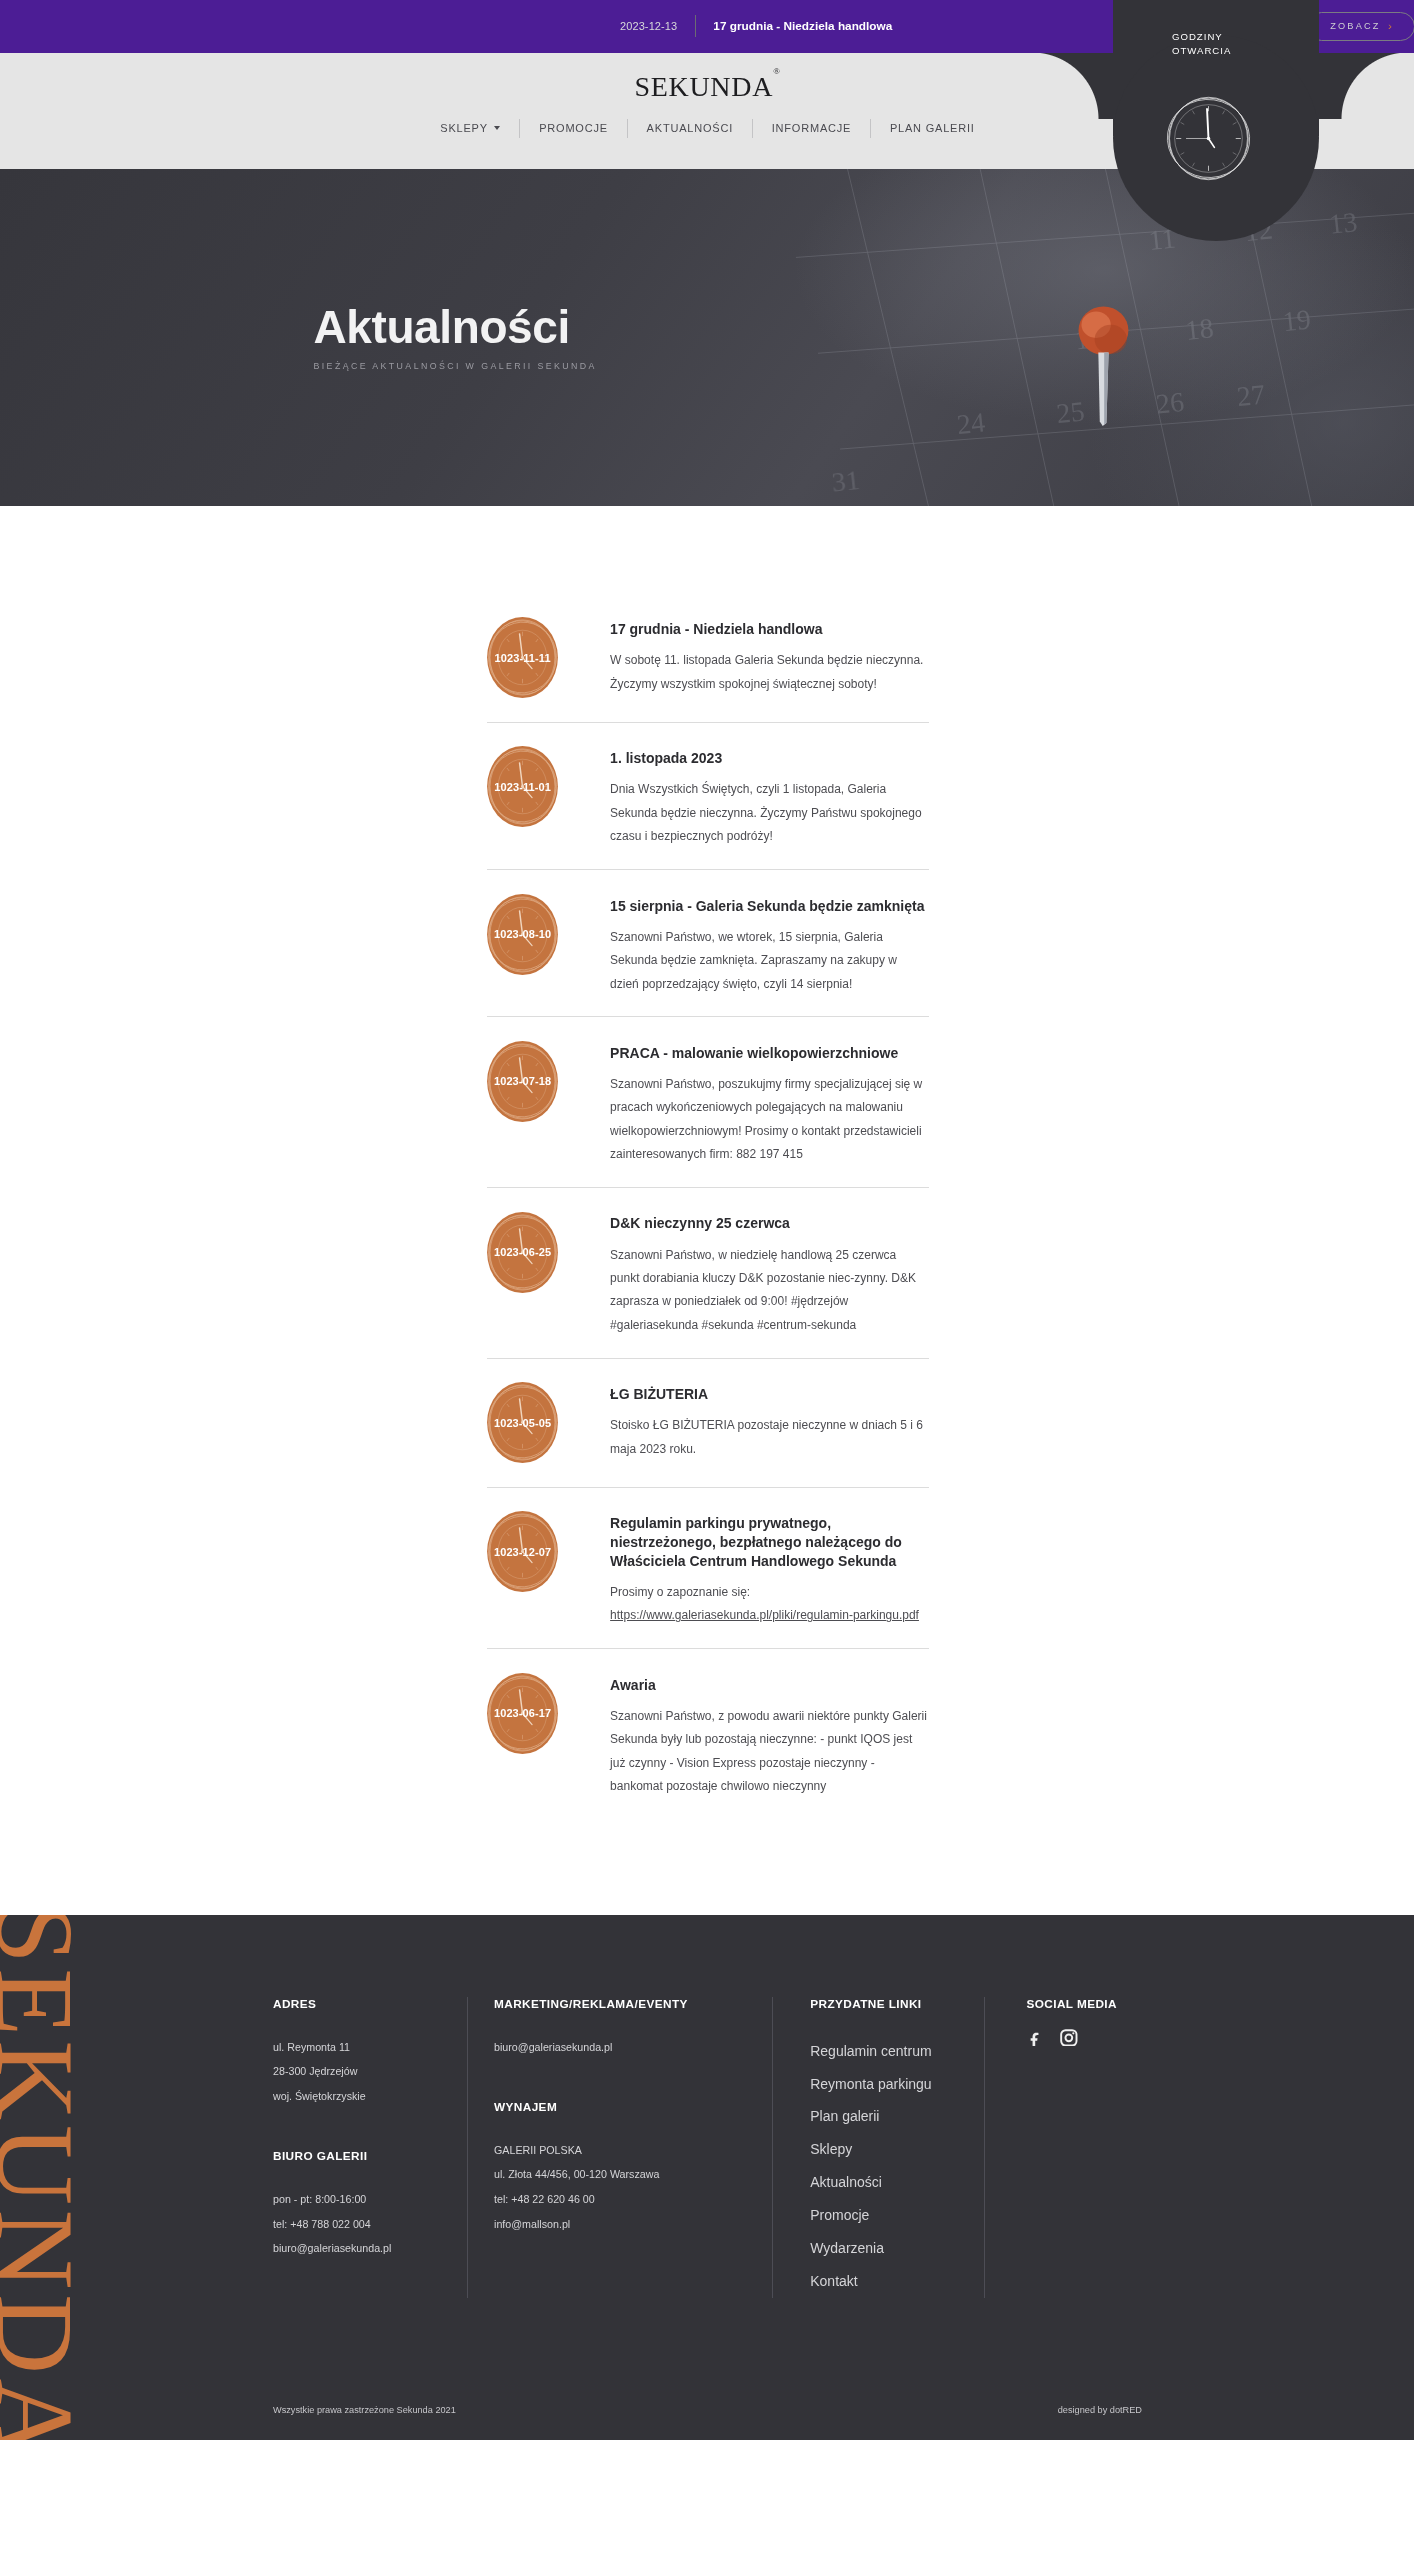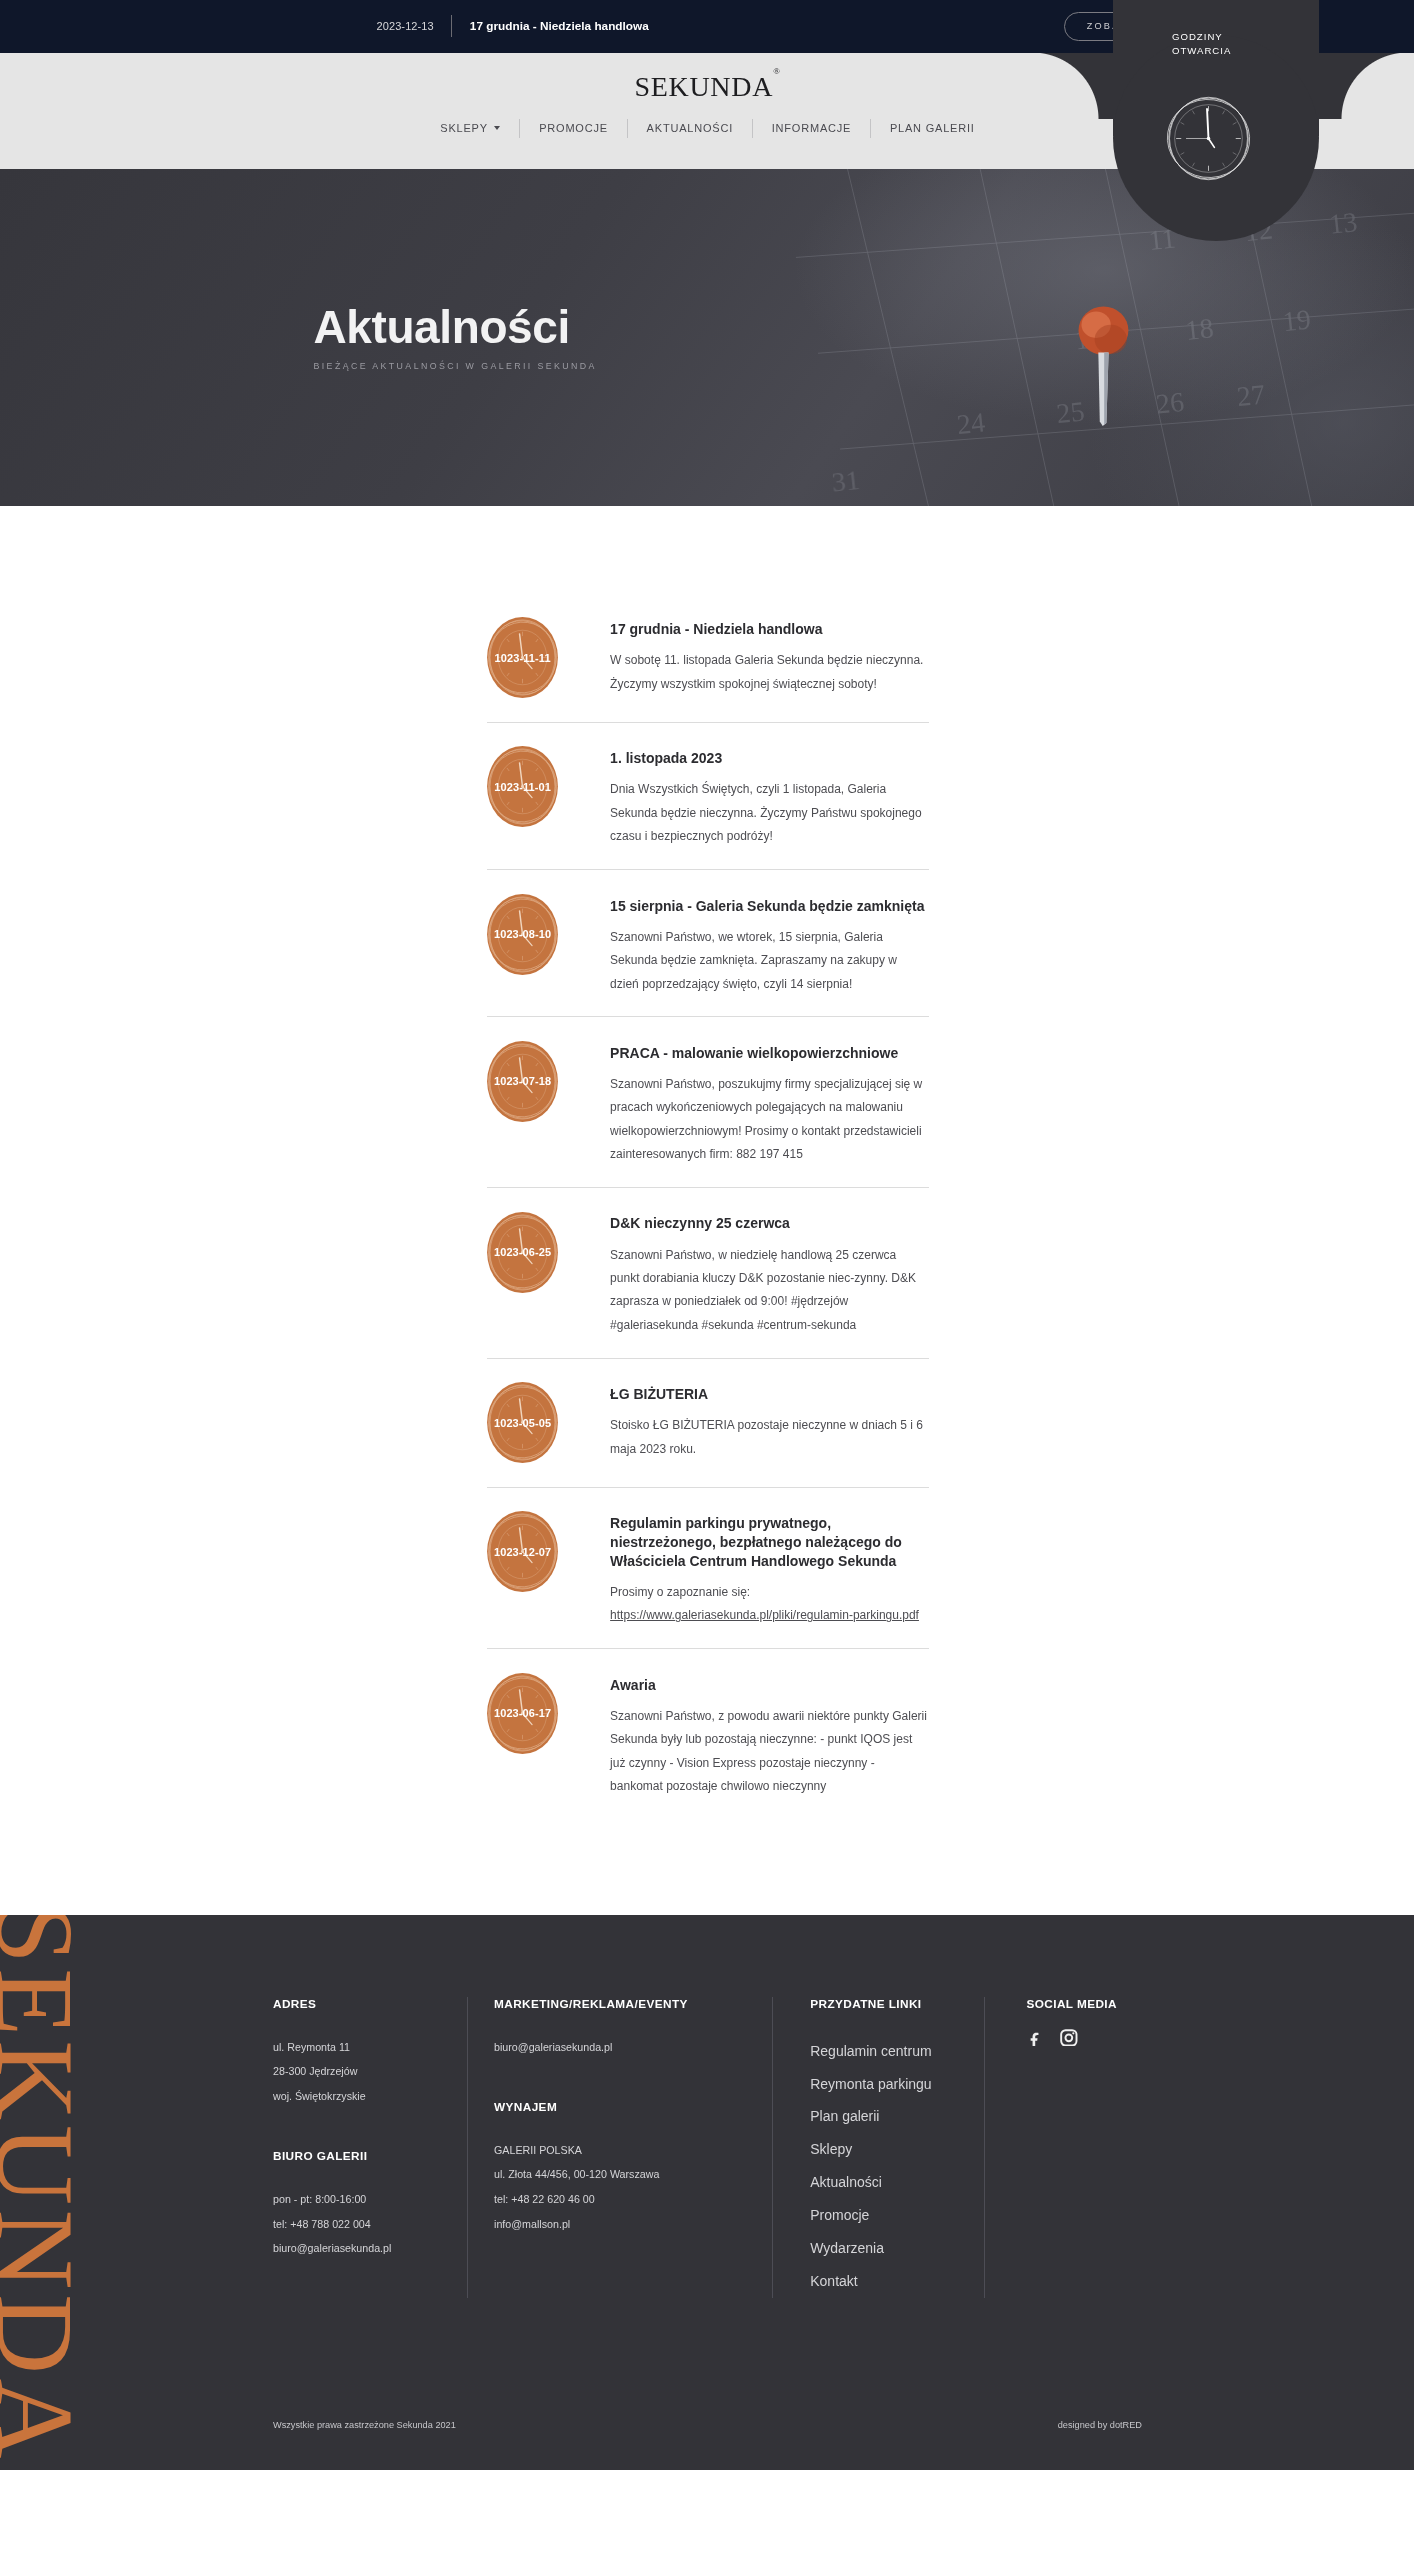--- a/index.html
+++ b/index.html
@@ -8,25 +8,25 @@
   body{
     font-family:"Liberation Sans", sans-serif;
     background:#ffffff;
     color:#333;
     -webkit-font-smoothing:antialiased;
   }
   .page{width:1415px;position:relative;overflow:hidden;}
 
   
   .topbar{
-    background:#0f172a;
+    background:#4c1d95;
     height:53px;
     display:flex;
     align-items:center;
-    justify-content:center;
+    justify-content:flex-end;
     position:relative;
     z-index:5;
   }
   .topbar-inner{
     width:928px;
     display:flex;
     align-items:center;
     gap:17.7px;
     padding-left:133px;
   }
@@ -248,21 +248,21 @@
   }
   .socials{display:flex;gap:16px;margin-top:-5.9px;}
   .soc{width:17.7px;height:17.7px;cursor:pointer;}
 
   .footer-bottom{
     position:relative;z-index:2;
     margin-top:87px;
     padding:20.6px 0 25px;
   }
   .fb-inner{
-    width:928px;margin:15px auto;
+    width:928px;margin:0 auto;
     display:flex;justify-content:space-between;align-items:flex-end;
     padding:0 29.5px;
     color:#c6c6ca;font-size:9.2px;
   }
 </style>
 </head>
 <body>
 
 <div class="page">
 

